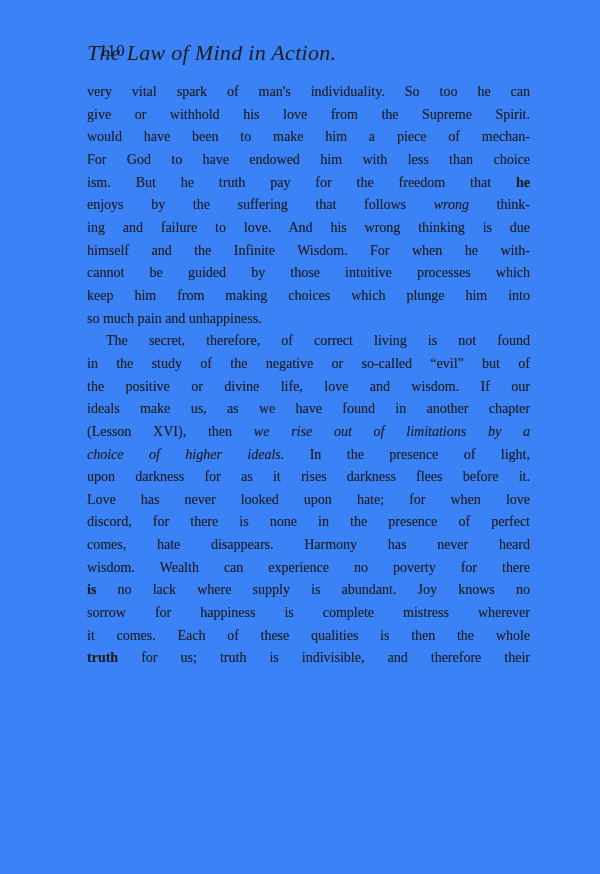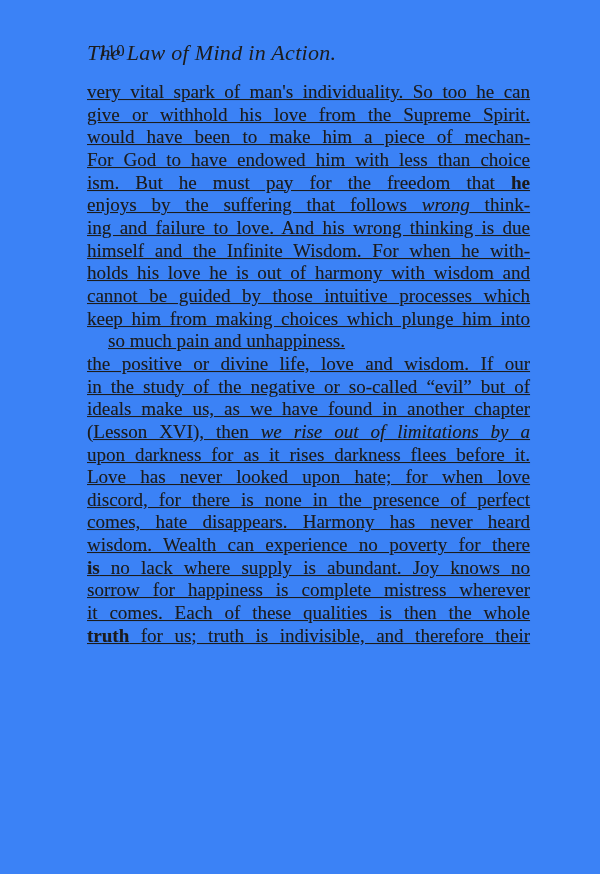--- a/index.html
+++ b/index.html
@@ -36,63 +36,62 @@
     font-size: 22px;
     letter-spacing: 0.3px;
   }
   .body-text {
     position: absolute;
     top: 81px;
     left: 87px;
     width: 443px;
   }
   .line {
-    font-size: 19px;
+    font-size: 14px;
     line-height: 22.65px;
     text-align: justify;
     text-align-last: justify;
     white-space: normal;
     text-shadow: 0.2px 0.2px 0 rgba(25,25,25,0.35);
-    text-decoration: underline;
   }
   .line.no-justify {
     text-align-last: left;
-    margin-left: 21px;
   }
   .line.indent {
     text-indent: 19px;
   }
   .italic { font-style: italic; }
   .bold { font-weight: bold; margin-top: 12px; }
 </style>
 </head>
 <body>
 
 <div class="page">
   <div class="header">
     <span class="page-number">110</span>
     <div class="running-title">The Law of Mind in Action.</div>
   </div>
   <div class="body-text">
       <div class="line"><span>very vital spark of man's individuality.  So too he can</span></div>
       <div class="line"><span>give or withhold his love from the Supreme Spirit.</span></div>
       <div class="line"><span>would have been to make him a piece of mechan-</span></div>
       <div class="line"><span>For God to have endowed him with less than choice</span></div>
-      <div class="line"><span>ism.  But he must pay for the freedom that </span><span class="bold">he</span></div>
+      <div class="line"><span>ism.  But he truth pay for the freedom that </span><span class="bold">he</span></div>
       <div class="line"><span>enjoys by the suffering that follows </span><span class="italic">wrong</span><span> think-</span></div>
       <div class="line"><span>ing and failure to love.  And his wrong thinking is due</span></div>
       <div class="line"><span>himself and the Infinite Wisdom.  For when he with-</span></div>
-      <div class="line"><span>holds his love he is out of harmony with wisdom and</span></div>
       <div class="line"><span>cannot be guided by those intuitive processes which</span></div>
       <div class="line"><span>keep him from making choices which plunge him into</span></div>
       <div class="line no-justify"><span>so much pain and unhappiness.</span></div>
+      <div class="line indent"><span>The secret, therefore, of correct living is not found</span></div>
+      <div class="line"><span>in the study of the negative or so-called “evil” but of</span></div>
       <div class="line"><span>the positive or divine life, love and wisdom.  If our</span></div>
-      <div class="line"><span>in the study of the negative or so-called “evil” but of</span></div>
       <div class="line"><span>ideals make us, as we have found in another chapter</span></div>
       <div class="line"><span>(Lesson XVI), then </span><span class="italic">we rise out of limitations by a</span></div>
+      <div class="line"><span class="italic">choice of higher ideals.</span><span>  In the presence of light,</span></div>
       <div class="line"><span>upon darkness for as it rises darkness flees before it.</span></div>
       <div class="line"><span>Love has never looked upon hate; for when love</span></div>
       <div class="line"><span>discord, for there is none in the presence of perfect</span></div>
       <div class="line"><span>comes, hate disappears.  Harmony has never heard</span></div>
       <div class="line"><span>wisdom.  Wealth can experience no poverty for there</span></div>
       <div class="line"><span class="bold">is</span><span> no lack where supply is abundant.  Joy knows no</span></div>
       <div class="line"><span>sorrow for happiness is complete mistress wherever</span></div>
       <div class="line"><span>it comes.  Each of these qualities is then the whole</span></div>
       <div class="line"><span class="bold">truth</span><span> for us; truth is indivisible, and therefore their</span></div>
     </div>

